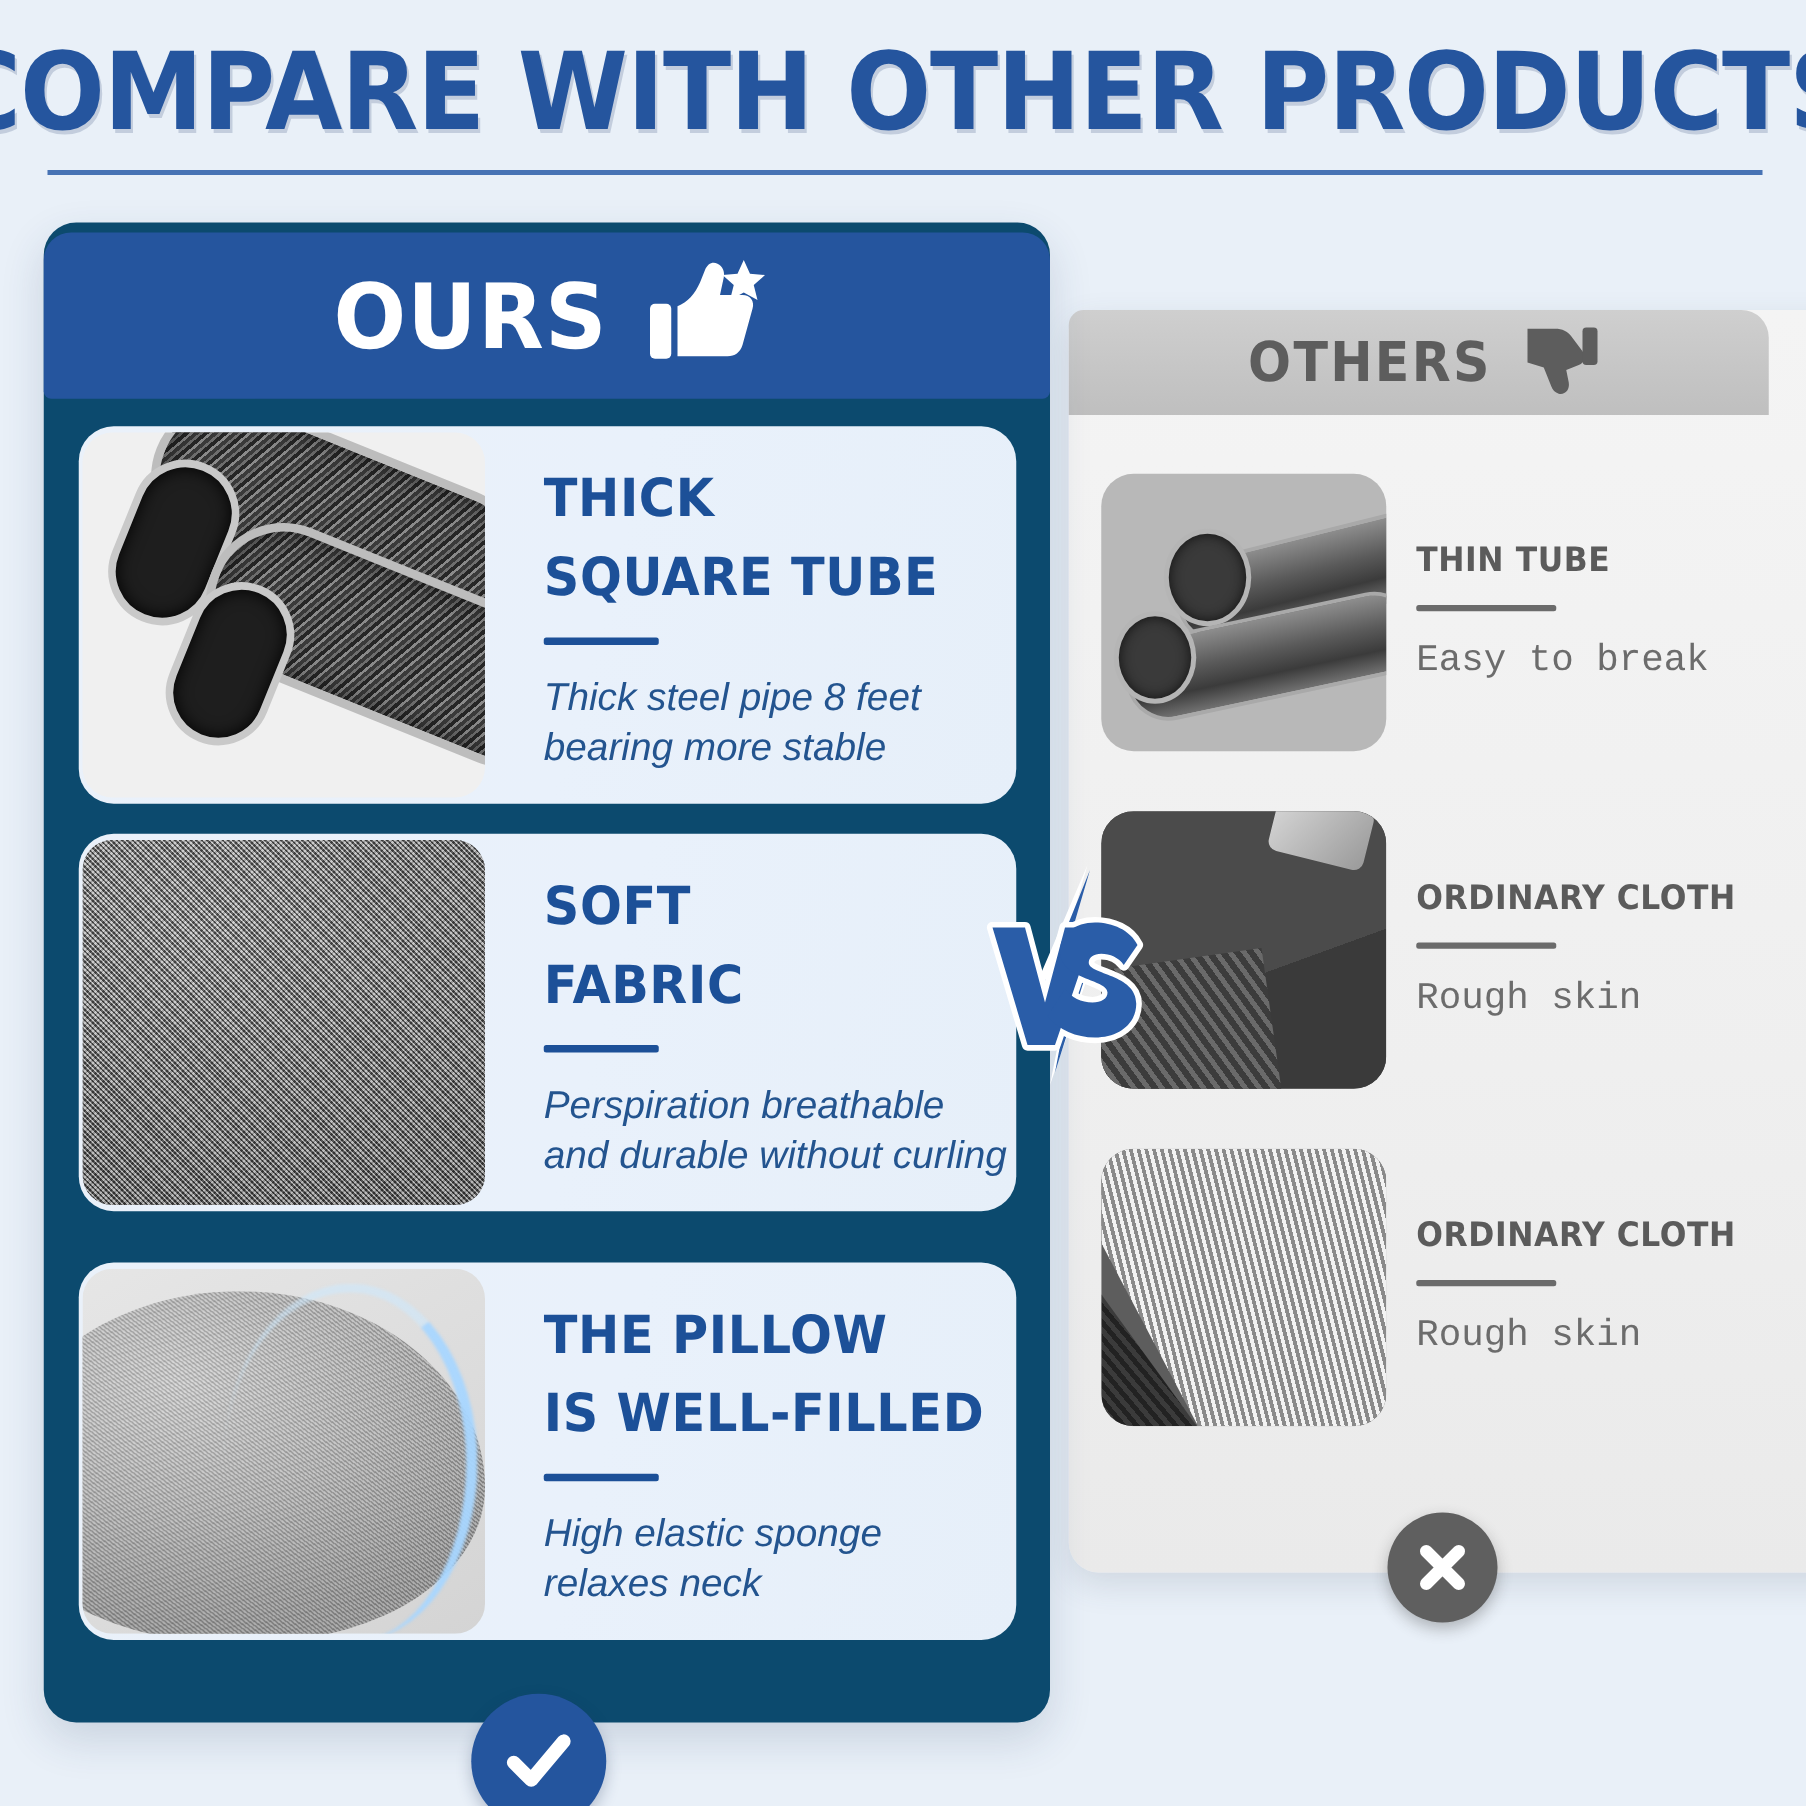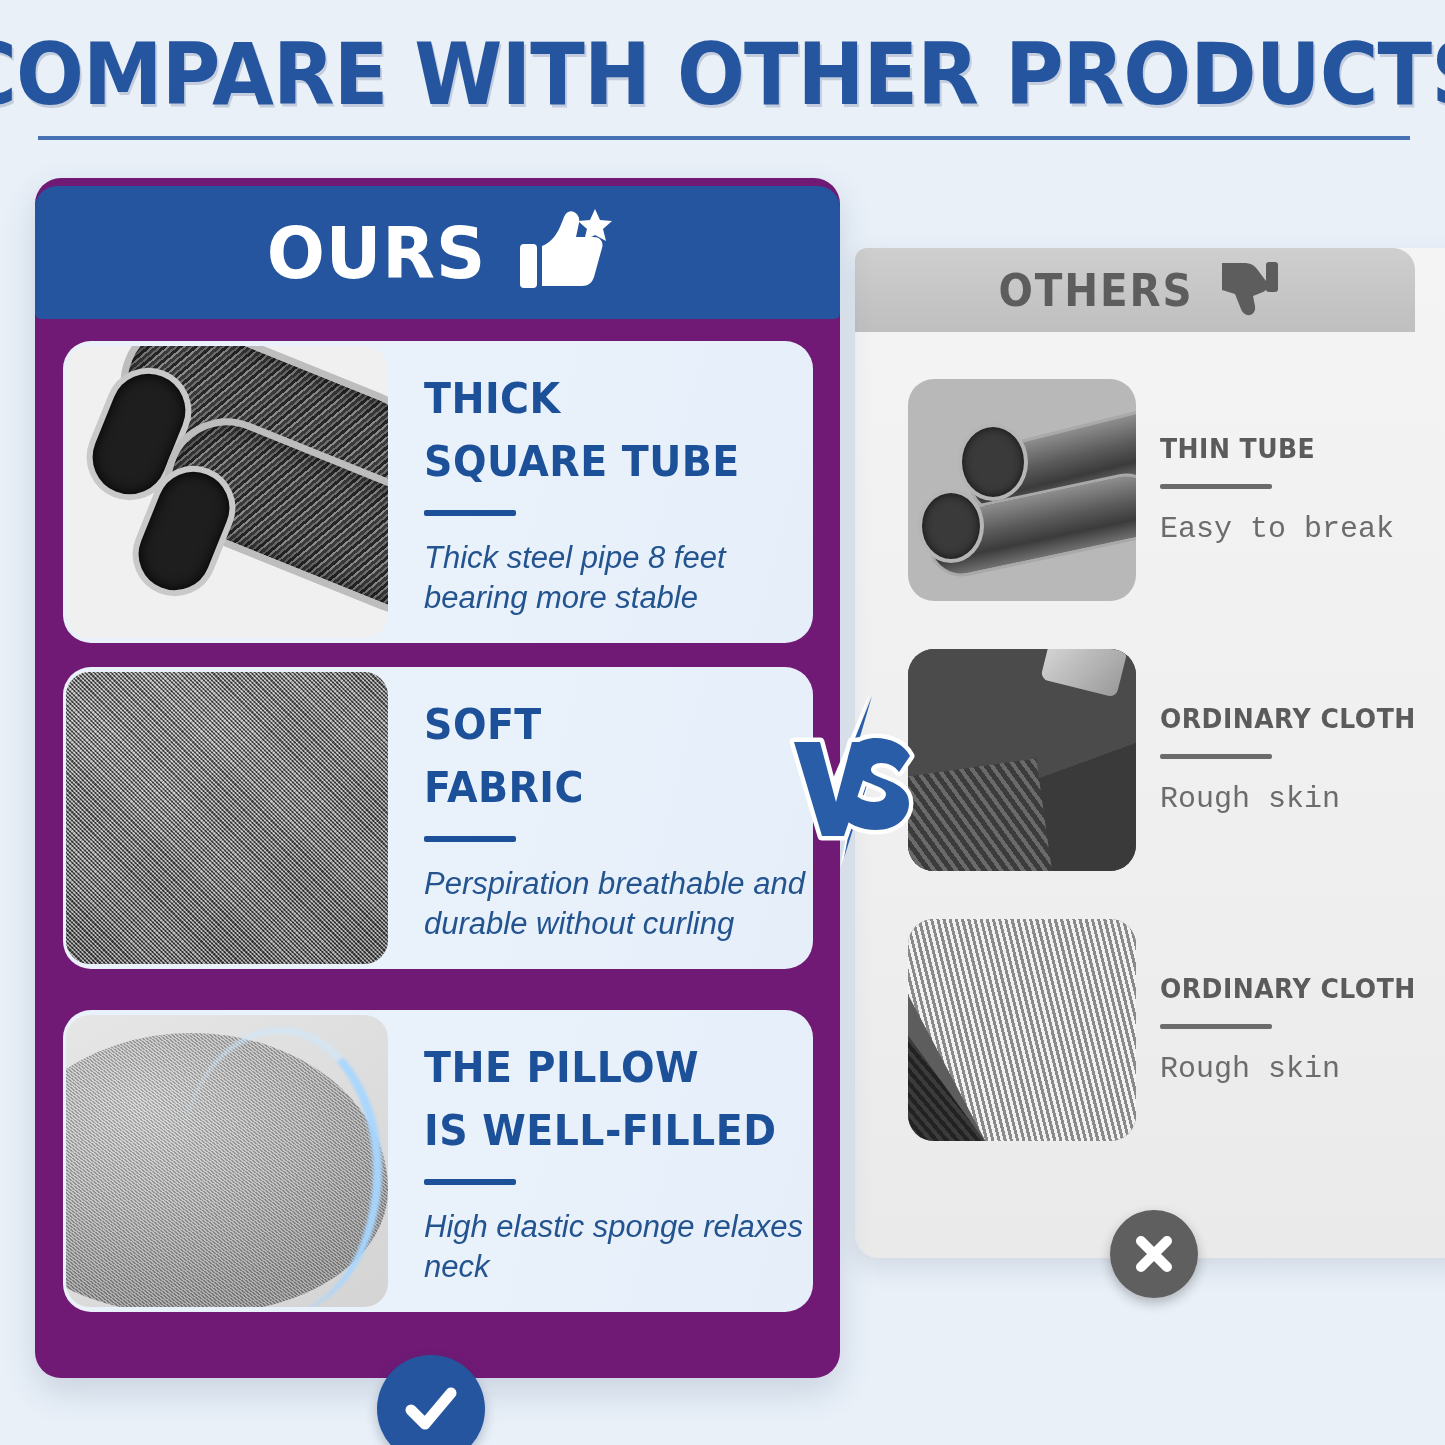--- a/index.html
+++ b/index.html
@@ -44,21 +44,21 @@
     border-radius:12px 22px 0 0;
     display:flex;align-items:center;justify-content:center;gap:18px;
   }
   #others-label{
     font-family:"DejaVu Sans",sans-serif;font-weight:bold;
     font-size:44px;letter-spacing:2px;color:#5d5d5d;
     transform:scaleX(.92);
   }
   .others-row{
     position:absolute;left:26px;width:510px;height:232px;
-    display:flex;align-items:center;margin-left:27px;
+    display:flex;align-items:center;
   }
   .others-row .thumb{
     width:228px;height:222px;border-radius:26px;flex:0 0 auto;
     overflow:hidden;position:relative;
   }
   .others-row .txt{
     flex:1 1 auto;padding-left:24px;
   }
   .others-row .ttl{
     font-family:"DejaVu Sans",sans-serif;font-weight:bold;
@@ -70,21 +70,21 @@
     width:112px;height:5px;background:#6b6b6b;border-radius:2px;
     margin:20px 0 22px 0;
   }
   .others-row .sub{
     font-size:30px;color:#6c6c6c;line-height:1.2;font-family:Liberation Mono, monospace;
   }
 
   
   #ours-card{
     position:absolute;left:35px;top:178px;width:805px;height:1200px;
-    background:#701a75;border-radius:26px;
+    background:#0c4a6e;border-radius:26px;
     box-shadow:0 14px 34px rgba(40,60,100,.16);
   }
   #ours-header{
     position:absolute;left:0px;top:8px;width:805px;height:133px;
     background:#25559e;border-radius:22px 22px 6px 6px;
     display:flex;align-items:center;justify-content:center;gap:26px;
   }
   #ours-label{
     font-family:"DejaVu Sans",sans-serif;font-weight:bold;
     font-size:72px;letter-spacing:1px;color:#fff;transform:scaleX(.95);
@@ -92,21 +92,21 @@
   .ours-row{
     position:absolute;left:28px;width:750px;height:302px;
     background:linear-gradient(105deg,#eaf1fa 0%,#e9f1fb 55%,#e6eff9 100%);
     border-radius:28px;
     display:flex;align-items:center;
   }
   .ours-row .thumb{
     width:322px;height:292px;border-radius:24px;flex:0 0 auto;
     overflow:hidden;position:relative;margin-left:3px;
   }
-  .ours-row .txt{flex:1 1 auto;padding-left:36px;}
+  .ours-row .txt{flex:1 1 auto;padding-left:47px;}
   .ours-row .ttl{
     font-family:"DejaVu Sans",sans-serif;font-weight:bold;
     font-size:42px;line-height:1.52;color:#1c5098;letter-spacing:.5px;
     transform:scaleX(.94);transform-origin:left center;
   }
   .ours-row .rule{
     width:92px;height:6px;background:#1c5098;border-radius:2px;
     margin:16px 0 22px 0;
   }
   .ours-row .sub{

